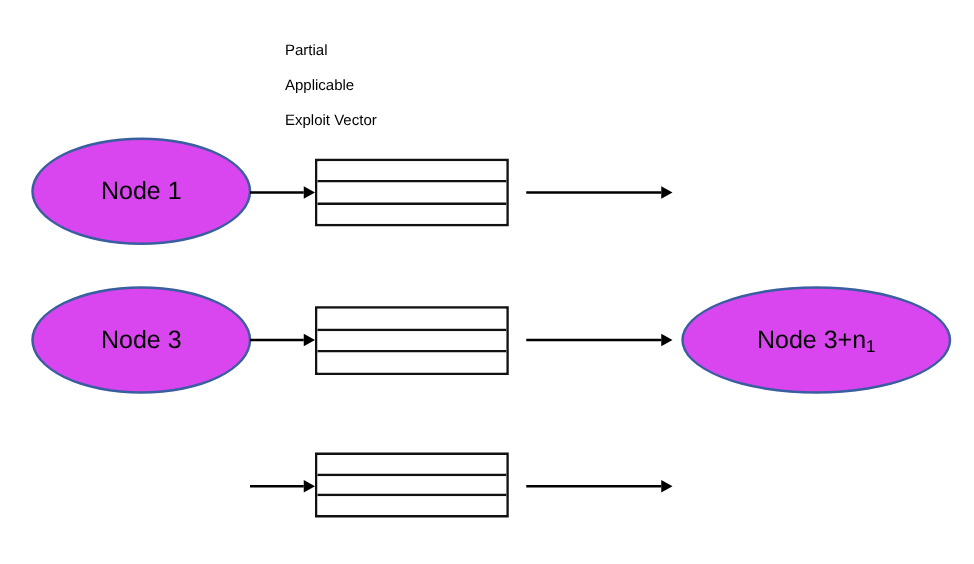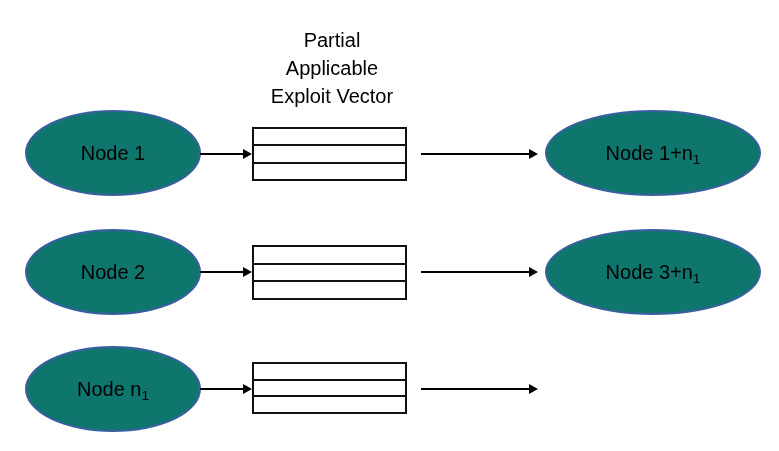--- a/index.html
+++ b/index.html
@@ -17,35 +17,34 @@
     background: #ffffff;
     overflow: hidden;
   }
 
   
   .vector-title {
     position: absolute;
     left: 228px;
     top: 26px;
     width: 208px;
-    text-align: center;
-    font-size: 20px;
+    font-size: 12px;
     line-height: 28px;
     color: #000000;
     white-space: pre-line;
     letter-spacing: 0px;
   }
 
   
   .ellipse {
     position: absolute;
     box-sizing: border-box;
     border: 2px solid #3A5FA0;
     border-radius: 50%;
-    background: #0f766e;
+    background: #d946ef;
     display: flex;
     align-items: center;
     justify-content: center;
     color: #000000;
     font-size: 20px;
   }
   .ellipse .lbl {
     display: inline-block;
     line-height: 1;
     white-space: nowrap;
@@ -145,26 +144,23 @@
     <div class="cell"></div>
     <div class="cell"></div>
     <div class="cell"></div>
   </div>
 
   <div class="arrow long ar1">
     <span class="shaft"></span>
     <span class="head"></span>
   </div>
 
-  <div class="ellipse right row1">
-    <span class="lbl"><span>Node 1+n</span><sub>1</sub></span>
-  </div>
 
   <div class="ellipse left row2">
-    <span class="lbl"><span>Node 2</span><sub></sub></span>
+    <span class="lbl"><span>Node 3</span><sub></sub></span>
   </div>
 
   <div class="arrow short ar2">
     <span class="shaft"></span>
     <span class="head"></span>
   </div>
 
   <div class="vecbox b2">
     <div class="cell"></div>
     <div class="cell"></div>
@@ -173,23 +169,20 @@
 
   <div class="arrow long ar2">
     <span class="shaft"></span>
     <span class="head"></span>
   </div>
 
   <div class="ellipse right row2">
     <span class="lbl"><span>Node 3+n</span><sub>1</sub></span>
   </div>
 
-  <div class="ellipse left row3">
-    <span class="lbl"><span>Node n</span><sub>1</sub></span>
-  </div>
 
   <div class="arrow short ar3">
     <span class="shaft"></span>
     <span class="head"></span>
   </div>
 
   <div class="vecbox b3">
     <div class="cell"></div>
     <div class="cell"></div>
     <div class="cell"></div>

